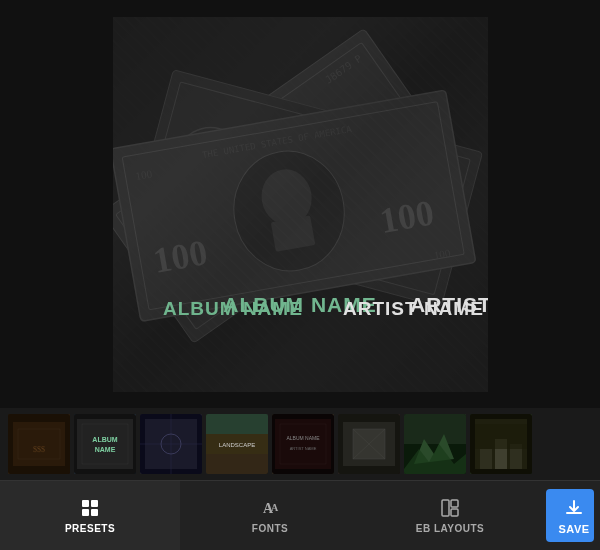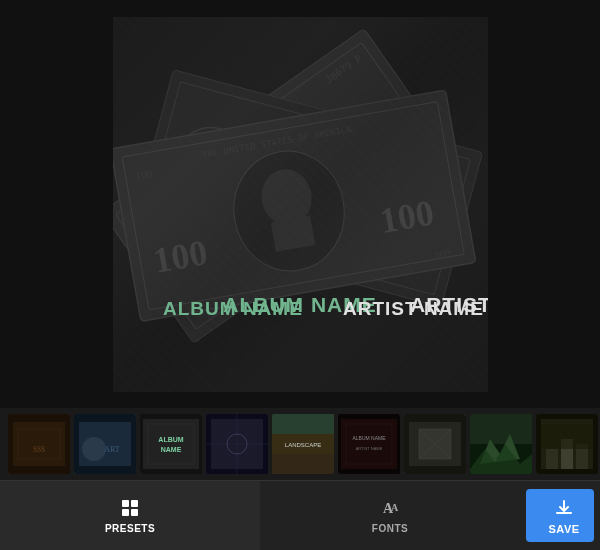--- a/index.html
+++ b/index.html
@@ -133,21 +133,21 @@
       color: #fff;
       background: #2a2a2a;
     }
 
     .tool-item.save-btn {
       background: #3a8af0;
       color: #fff;
       border-radius: 4px;
       margin: 8px 6px;
       flex: none;
-      width: 68px;
+      width: 48px;
       font-size: 11px;
       font-weight: 700;
       padding-left: 8px;
     }
 
     .tool-icon {
       width: 22px;
       height: 22px;
       display: flex;
       align-items: center;
@@ -221,30 +221,20 @@
         <rect width="62" height="60" fill="#1a1005"></rect>
         <rect x="5" y="8" width="52" height="44" fill="#2a1a0a"></rect>
         <text x="31" y="38" fill="#5a3a1a" font-size="8" text-anchor="middle" font-family="serif">$$$</text>
         <rect x="10" y="15" width="42" height="30" fill="none" stroke="#3a2a1a" stroke-width="0.5"></rect>
       </svg>
     </div>
   </div>
   <div class="thumb">
     <div class="thumb-inner">
       <svg width="62" height="60" viewBox="0 0 62 60">
-        <rect width="62" height="60" fill="#0a1520"></rect>
-        <rect x="5" y="8" width="52" height="44" fill="#1a2a3a"></rect>
-        <circle cx="20" cy="35" r="12" fill="#2a3a4a"></circle>
-        <text x="38" y="38" fill="#3a5a7a" font-size="8" text-anchor="middle" font-family="serif">ART</text>
-      </svg>
-    </div>
-  </div>
-  <div class="thumb">
-    <div class="thumb-inner">
-      <svg width="62" height="60" viewBox="0 0 62 60">
         <rect width="62" height="60" fill="#111"></rect>
         <rect x="3" y="5" width="56" height="50" fill="#222"></rect>
         <text x="31" y="28" fill="#7dcea0" font-size="7" font-weight="bold" text-anchor="middle" font-family="Arial">ALBUM</text>
         <text x="31" y="38" fill="#7dcea0" font-size="7" font-weight="bold" text-anchor="middle" font-family="Arial">NAME</text>
         <rect x="8" y="10" width="46" height="40" fill="none" stroke="#333" stroke-width="0.5"></rect>
       </svg>
     </div>
   </div>
   <div class="thumb">
     <div class="thumb-inner">
@@ -335,20 +325,30 @@
   <button class="tool-item">
     <div class="tool-icon">
       <svg viewBox="0 0 20 20" fill="none" xmlns="http://www.w3.org/2000/svg">
         <text x="3" y="15" font-size="14" font-weight="bold" fill="currentColor" font-family="serif">A</text>
         <text x="11" y="13" font-size="10" fill="currentColor" font-family="serif">a</text>
       </svg>
     </div>
     <span>FonTS</span>
   </button>
 
+  <button class="tool-item">
+    <div class="tool-icon">
+      <svg viewBox="0 0 20 20" fill="none" xmlns="http://www.w3.org/2000/svg">
+        <rect x="2" y="2" width="7" height="16" rx="1" stroke="currentColor" stroke-width="1.5"></rect>
+        <rect x="11" y="2" width="7" height="7" rx="1" stroke="currentColor" stroke-width="1.5"></rect>
+        <rect x="11" y="11" width="7" height="7" rx="1" stroke="currentColor" stroke-width="1.5"></rect>
+      </svg>
+    </div>
+    <span>EB Layouts</span>
+  </button>
 
   <button class="tool-item save-btn">
     <div class="tool-icon">
       <svg viewBox="0 0 20 20" fill="none" xmlns="http://www.w3.org/2000/svg">
         <path d="M10 3v10M6 9l4 4 4-4" stroke="white" stroke-width="2" stroke-linecap="round"></path>
         <path d="M3 15h14" stroke="white" stroke-width="2" stroke-linecap="round"></path>
       </svg>
     </div>
     <span>SAVE</span>
   </button>

